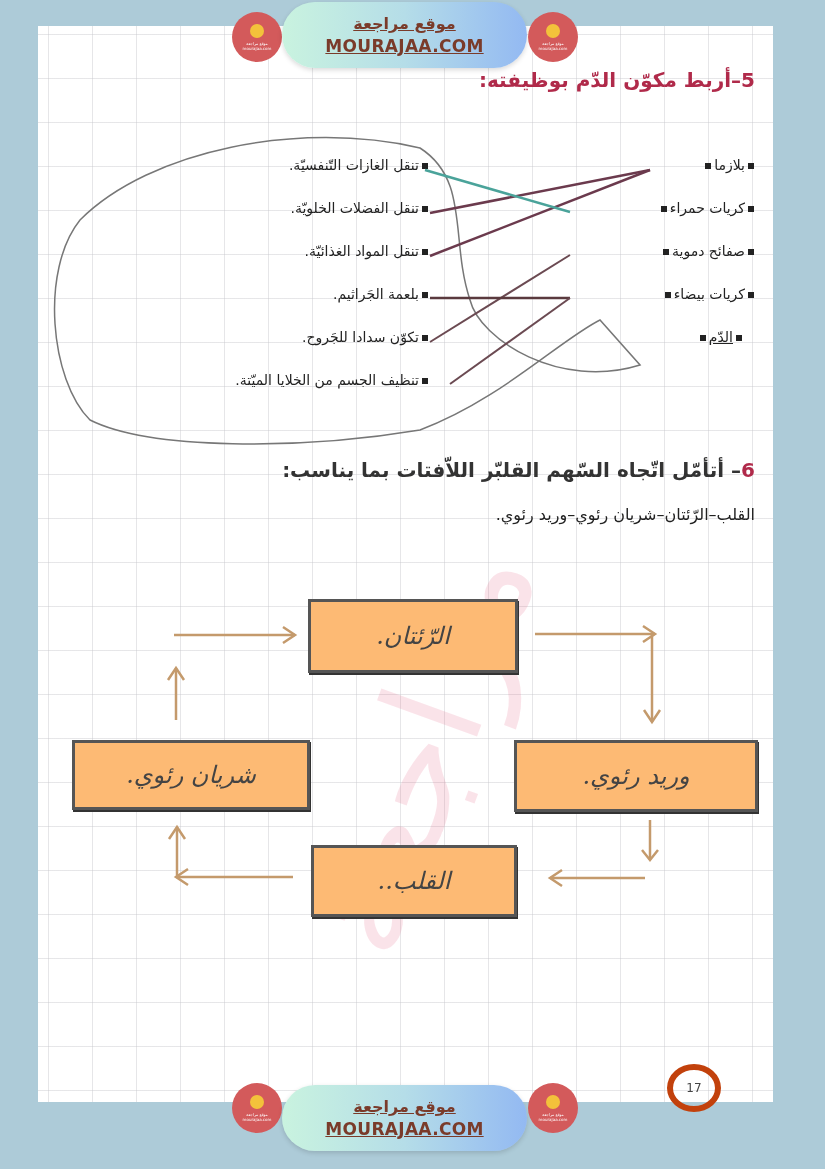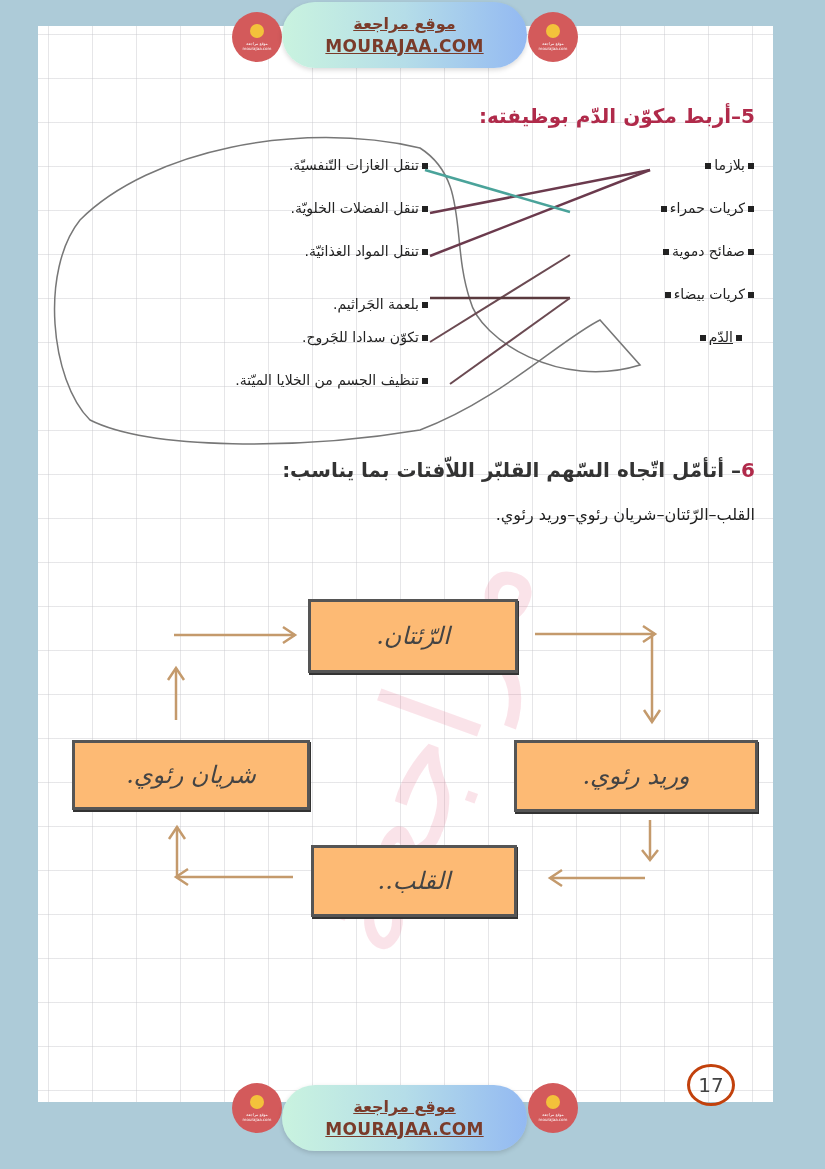--- a/index.html
+++ b/index.html
@@ -21,22 +21,22 @@
   .logo .dot { width:14px; height:14px; border-radius:50%; background:#f3c23b; margin-bottom:3px; }
   .logo .tiny { font-size:4px; color:#fff; line-height:5px; }
   .q { position:absolute; direction:rtl; font-weight:bold; font-size:20px; color:#333; white-space:nowrap; }
   .q .num { color:#b02a4a; }
   .item { position:absolute; direction:rtl; font-size:14px; color:#222; white-space:nowrap; }
   .bullet { display:inline-block; width:6px; height:6px; background:#222; vertical-align:middle; margin:0 3px; }
   .box { position:absolute; border:3px solid #555; background:#fdba74; box-shadow:1px 2px 0 #333;
     display:flex; align-items:center; justify-content:center; font-family:"DejaVu Serif", serif;
     font-size:24px; color:#444; direction:rtl; font-style:italic; }
   svg.overlay { position:absolute; left:0; top:0; }
-  .pagenum { position:absolute; left:687px; top:1064px; width:42px; height:36px; border:3px solid #c2410c; border-radius:50%;
-    display:flex; align-items:center; justify-content:center; font-size:20px; color:#444; }
+  .pagenum { position:absolute; left:667px; top:1064px; width:42px; height:36px; border:6px solid #c2410c; border-radius:50%;
+    display:flex; align-items:center; justify-content:center; font-size:12px; color:#444; }
   .wm { position:absolute; left:120px; top:470px; width:600px; height:560px; opacity:0.14;
     font-size:140px; color:#e0406a; font-family:"DejaVu Serif", serif; transform:rotate(-70deg);
     display:flex; align-items:center; justify-content:center; pointer-events:none; }
 </style>
 </head>
 <body>
 
 <div class="paper"></div>
 
 <div class="wm">مراجعة</div>
@@ -49,34 +49,34 @@
 <div class="banner" style="top:2px;">
   <span class="ar">موقع مراجعة</span>
   <span class="en">MOURAJAA.COM</span>
 </div>
 <div class="logo" style="left:528px;top:12px;">
   <div class="dot"></div>
   <div class="tiny">موقع مراجعة</div>
   <div class="tiny">mourajaa.com</div>
 </div>
 
-<div class="q" style="right:70px;top:68px;margin-top:36px;">
+<div class="q" style="right:70px;top:68px;">
   <span class="num">5</span><span class="num">–أربط مكوّن الدّم بوظيفته:</span>
 </div>
 
 <div class="item" style="right:68px;top:157px;"><span class="bullet"></span><span>بلازما</span><span class="bullet"></span></div>
 <div class="item" style="right:68px;top:200px;"><span class="bullet"></span><span>كريات حمراء</span><span class="bullet"></span></div>
 <div class="item" style="right:68px;top:243px;"><span class="bullet"></span><span>صفائح دموية</span><span class="bullet"></span></div>
 <div class="item" style="right:68px;top:286px;"><span class="bullet"></span><span>كريات بيضاء</span><span class="bullet"></span></div>
 <div class="item" style="right:80px;top:329px;text-decoration:underline;"><span class="bullet"></span><span>الدّم</span><span class="bullet"></span></div>
 
 <div class="item" style="right:394px;top:157px;"><span class="bullet"></span><span>تنقل الغازات التّنفسيّة.</span></div>
 <div class="item" style="right:394px;top:200px;"><span class="bullet"></span><span>تنقل الفضلات الخلويّة.</span></div>
 <div class="item" style="right:394px;top:243px;"><span class="bullet"></span><span>تنقل المواد الغذائيّة.</span></div>
-<div class="item" style="right:394px;top:296px;"><span class="bullet"></span><span>بلعمة الجَراثيم.</span></div>
+<div class="item" style="right:394px;top:286px;"><span class="bullet"></span><span>بلعمة الجَراثيم.</span></div>
 <div class="item" style="right:394px;top:329px;"><span class="bullet"></span><span>تكوّن سدادا للجَروح.</span></div>
 <div class="item" style="right:394px;top:372px;"><span class="bullet"></span><span>تنظيف الجسم من الخلايا الميّتة.</span></div>
 
 <svg class="overlay" width="825" height="1169">
 
   <path d="M420,148 C300,120 150,150 80,220 C40,270 50,380 90,420 C150,450 300,450 420,430 C500,400 560,340 600,320 L640,365 C560,390 480,340 470,300 C450,240 470,180 420,148 Z" fill="none" stroke="#777" stroke-width="1.5"></path>
 
   <line x1="650" y1="170" x2="430" y2="213" stroke="#6b3a4d" stroke-width="2.5"></line>
   <line x1="650" y1="170" x2="430" y2="256" stroke="#6b3a4d" stroke-width="2.5"></line>
   <line x1="570" y1="212" x2="425" y2="170" stroke="#4aa39a" stroke-width="2.5"></line>

